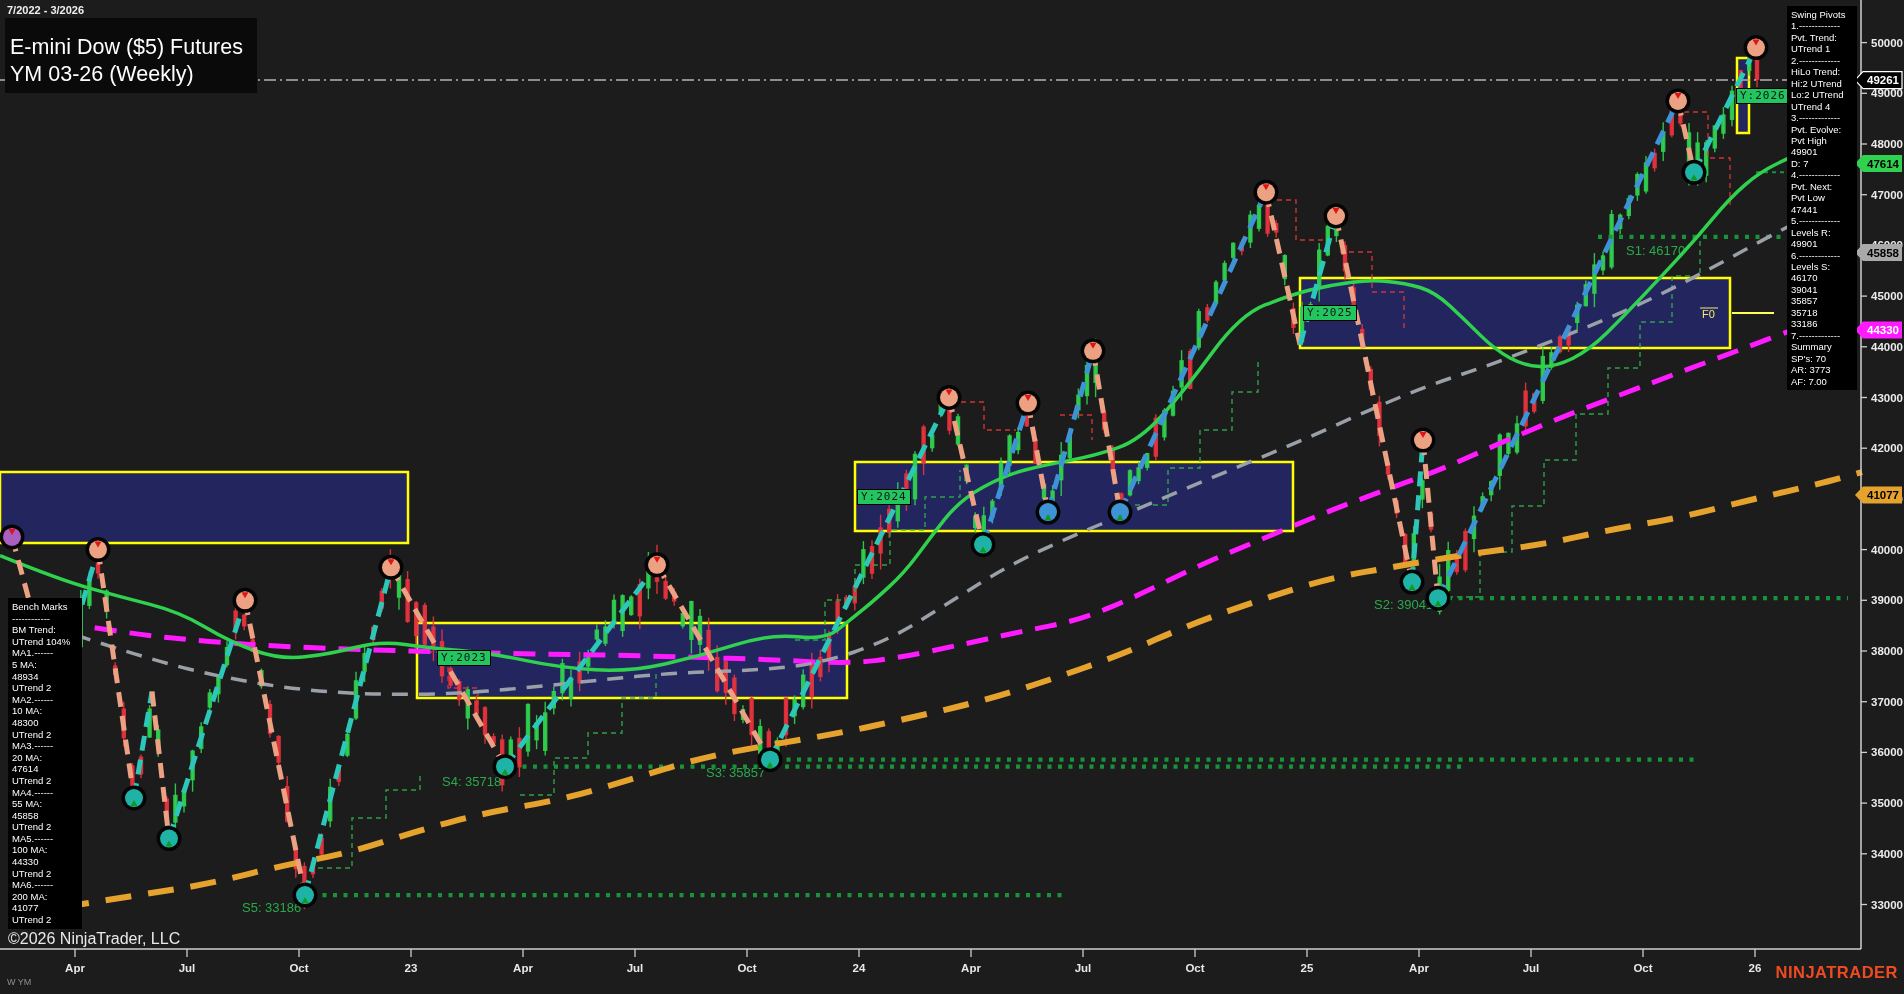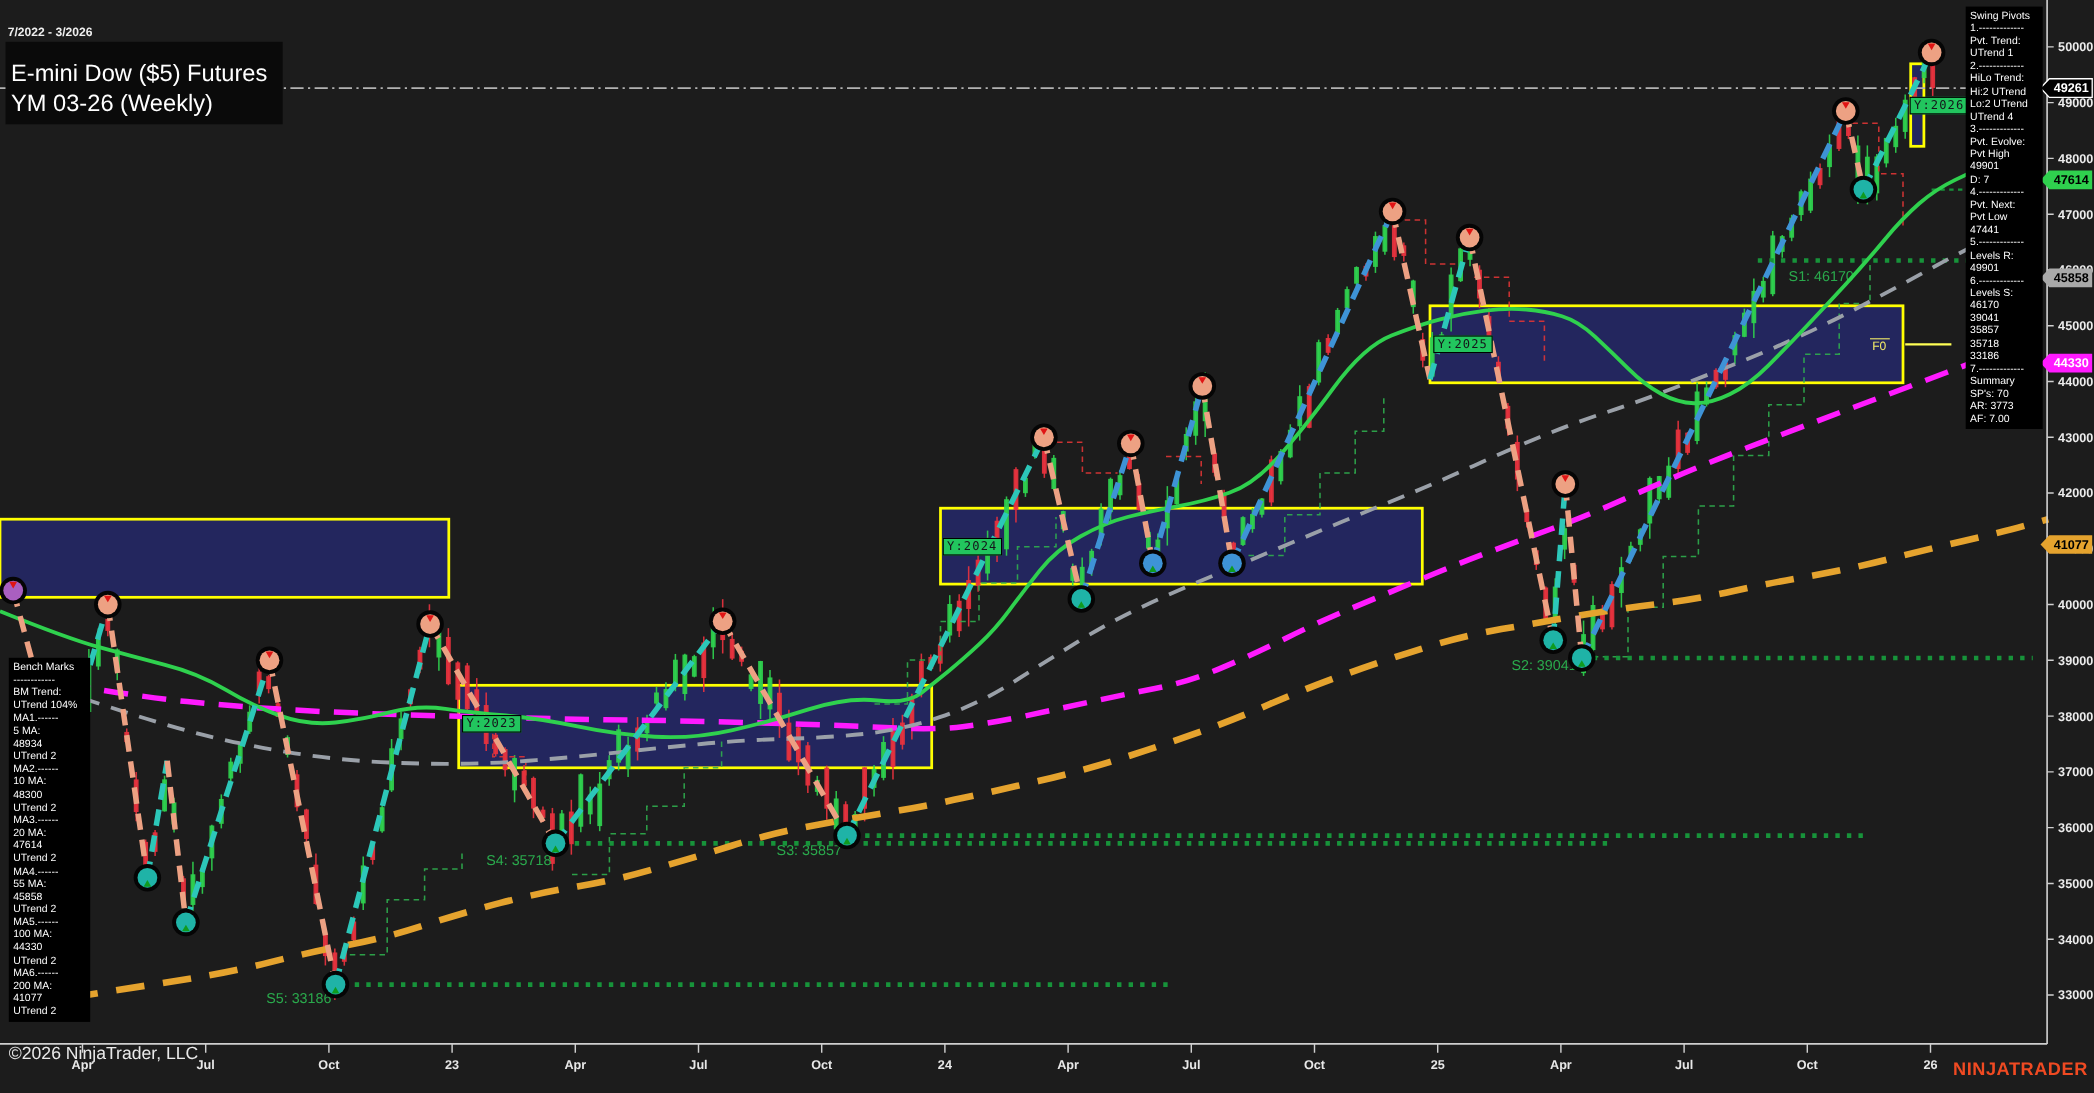--- a/index.html
+++ b/index.html
@@ -1,19 +1,19 @@
 <!DOCTYPE html>
 <html><head>
 <meta charset="utf-8">
 <style>
   html,body{margin:0;padding:0;background:#1c1c1c;}
   body{width:1904px;height:994px;position:relative;overflow:hidden;
        font-family:"Liberation Sans",sans-serif;-webkit-font-smoothing:antialiased;}
   #chart{position:absolute;left:0;top:0;z-index:1;}
-  .overlay{position:absolute;z-index:5;margin-top:20px;}
+  .overlay{position:absolute;z-index:5;}
   #date-range{left:7px;top:4px;font-size:11px;font-weight:600;color:#efefef;}
   #title-box{left:5px;top:18px;background:#0a0a0a;color:#ffffff;padding:16px 14px 5px 5px;
              font-size:21.5px;line-height:27px;white-space:nowrap;}
   .panel{position:absolute;z-index:6;background:#000000;color:#ffffff;font-size:9.5px;
          white-space:nowrap;padding:3px 4px;}
   #benchmarks-panel{left:8px;top:598px;width:66px;line-height:11.6px;}
   #swingpivots-panel{left:1787px;top:6px;width:62px;line-height:11.45px;}
   .ybadge{position:absolute;z-index:4;background:#22c55e;border:1px solid #000;color:#15151a;
           font-family:"DejaVu Sans Mono",monospace;font-size:11px;line-height:14px;
           padding:0 3px;letter-spacing:1px;white-space:nowrap;}
@@ -710,16 +710,16 @@
     <div>Summary</div>
     <div>SP's: 70</div>
     <div>AR: 3773</div>
     <div>AF: 7.00</div>
   </div>
 
 <div class="overlay" id="copyright">©2026 NinjaTrader, LLC</div>
 <div class="overlay" id="series-tag">W YM</div>
 <div id="brand-logo">NINJATRADER</div>
 
-<div class="ybadge" style="left: 420px; top: 650px;">Y:2023</div>
+<div class="ybadge" style="left: 437px; top: 650px;">Y:2023</div>
 <div class="ybadge" style="left: 857px; top: 489px;">Y:2024</div>
 <div class="ybadge" style="left: 1303px; top: 305px;">Y:2025</div>
 <div class="ybadge" style="left: 1736px; top: 88px;">Y:2026</div>
 
 </body></html>

